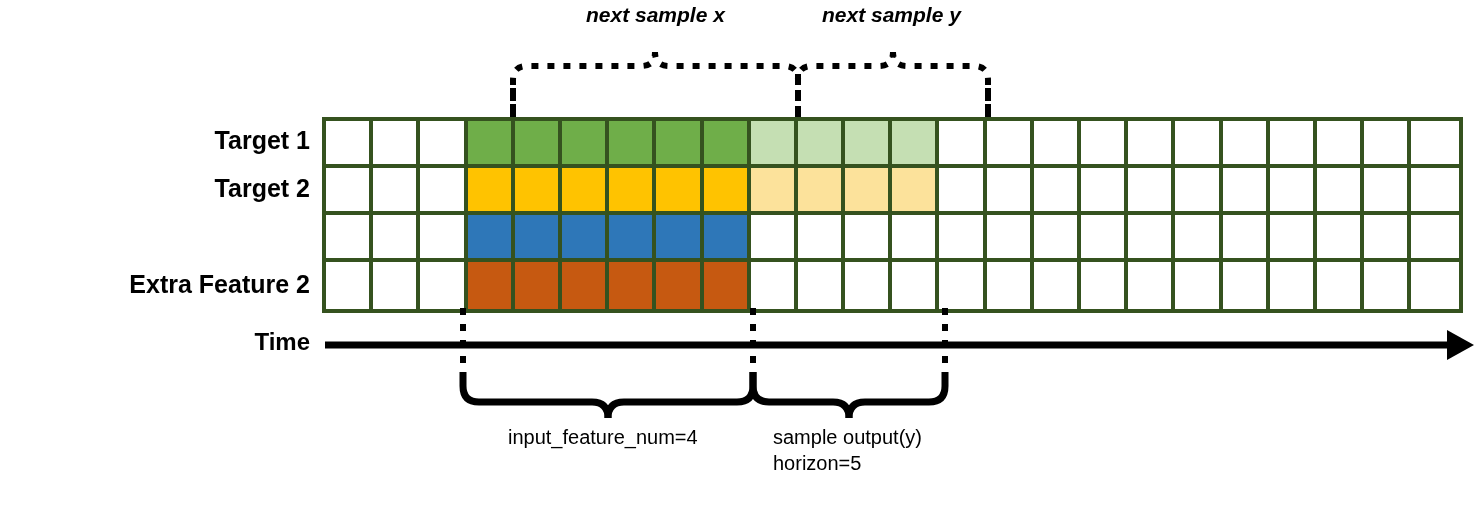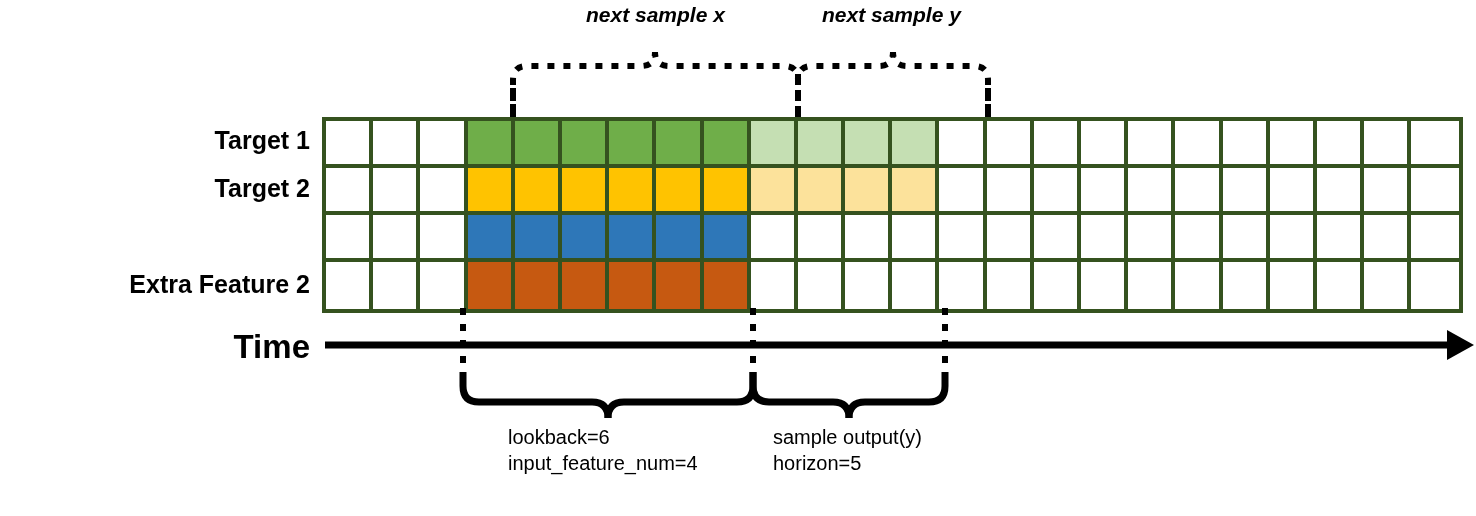--- a/index.html
+++ b/index.html
@@ -26,21 +26,21 @@
     font-size:25px;font-weight:700;color:#000;
     white-space:nowrap;
   }
   #lbl0{left:30px;top:126px;}
   #lbl1{left:30px;top:174px;}
   #lbl2{left:30px;top:222px;}
   #lbl3{left:30px;top:270px;}
 
   #time-label{
     position:absolute;left:30px;top:328px;width:280px;
-    text-align:right;font-size:33px;font-weight:700;color:#000;
+    text-align:right;font-size:24px;font-weight:700;color:#000;
   }
 
   
   #grid{
     position:absolute;left:322px;top:117px;
     border:4px solid #35521F;
     background:#35521F;
     display:flex;flex-direction:column;
     box-sizing:border-box;
   }
@@ -190,21 +190,20 @@
         <div class="cell" style="background: rgb(255, 255, 255);"></div>
         <div class="cell" style="background: rgb(255, 255, 255);"></div>
         <div class="cell" style="background: rgb(255, 255, 255);"></div>
       </div>
     </div>
 
   <div class="brace-top-label" id="ts-x">next sample x</div>
   <div class="brace-top-label" id="ts-y">next sample y</div>
 
   <div class="caption" id="cap-in">
-    <div>lookback=6</div>
     <div>input_feature_num=4</div>
   </div>
   <div class="caption" id="cap-out">
     <div>sample output(y)</div>
     <div>horizon=5</div>
   </div>
 
   <svg id="overlay" viewBox="0 0 1476 516">
 
     <g stroke="#000" stroke-width="6" stroke-dasharray="7,9" stroke-linecap="butt" fill="none">

